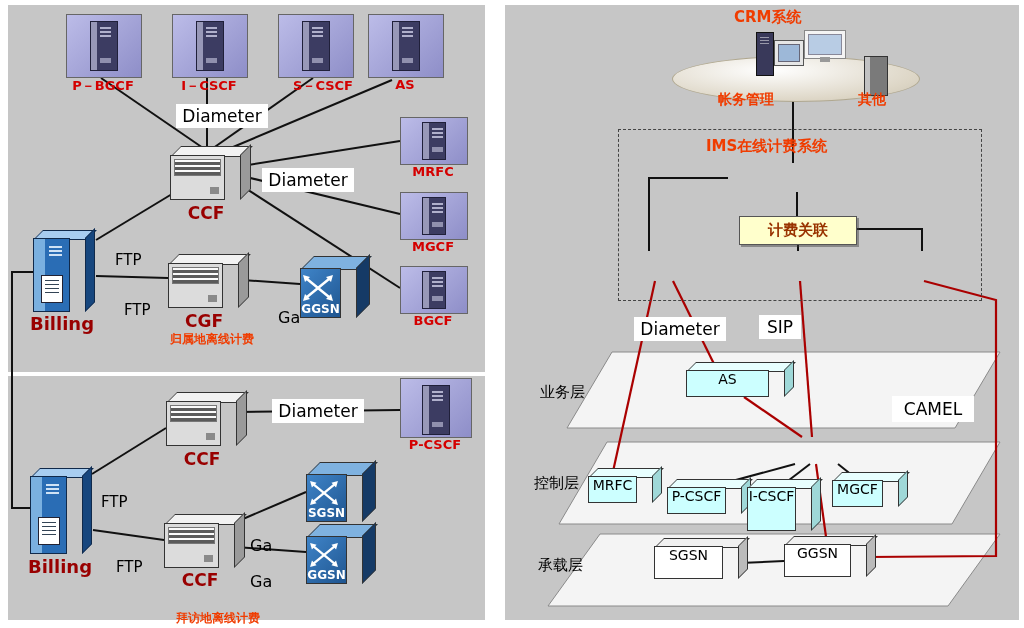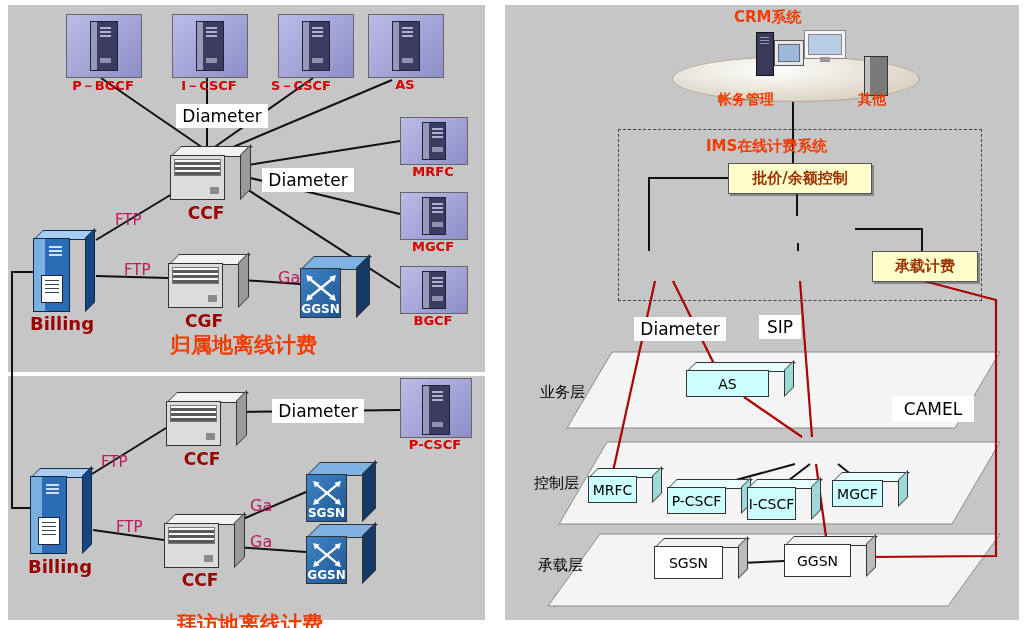--- a/index.html
+++ b/index.html
@@ -5,42 +5,42 @@
   html,body { margin:0; padding:0; background:#fff; }
   .canvas { position:relative; width:1024px; height:628px; background:#fff; overflow:hidden;
             font-family:"DejaVu Sans","Liberation Sans",sans-serif; }
   .panel { position:absolute; background:#c6c6c6; z-index:0; }
   svg.wires { position:absolute; left:0; top:0; z-index:2; pointer-events:none; }
   .el { position:absolute; z-index:3; }
 
   
   .lbl { text-align:center; font-weight:bold; font-size:13px; color:var(--red_label,#d40000); white-space:nowrap; }
   .maroon { text-align:center; font-weight:bold; font-size:17px; color:var(--maroon,#990000); }
-  .caption { color:var(--orange_red,#f03c00); font-weight:bold; font-size:21px; white-space:nowrap; }
+  .caption { color:var(--orange_red,#f03c00); font-weight:bold; font-size:12px; white-space:nowrap; }
   .wlabel { background:#fff; color:#000; font-size:17px; display:flex; align-items:center; justify-content:center; white-space:nowrap; }
-  .plain { color:#be185d; font-size:15px; white-space:nowrap; }
+  .plain { color:#000000; font-size:15px; white-space:nowrap;margin-top:40px; }
   .layerlbl { color:#000; font-size:15px; white-space:nowrap; }
 
   
   .ybox { background:var(--yellow,#ffffcc); border:1px solid #555; color:var(--box_text,#993300);
           font-weight:bold; font-size:15px; display:flex; align-items:center; justify-content:center;
           box-shadow:2px 2px 0 rgba(60,60,60,.45); white-space:nowrap; }
 
   
   .psq { background:linear-gradient(135deg,#bcbce8 0%,#8e8ec8 100%); border:1px solid #666; }
   .ptower { position:absolute; left:50%; top:6px; transform:translateX(-50%); width:26px; height:48px;
             background:linear-gradient(90deg,#9898b8 0 6px,#3c3c62 6px); border:1px solid #20203a; }
   .ptower::before { content:""; position:absolute; left:9px; top:5px; width:11px; height:12px;
             background:repeating-linear-gradient(180deg,#b0b0cc 0 2px,transparent 2px 4px); }
   .ptower::after { content:""; position:absolute; left:9px; bottom:7px; width:11px; height:5px; background:#9090ae; }
   .psq.sm .ptower { width:22px; height:36px; top:4px; }
 
   
   .box3d .f { position:absolute; left:0; right:17px; top:var(--d); bottom:0; background:var(--front,#ddd);
-              border:1px solid var(--bc,#333); display:flex; align-items:center; justify-content:center; }
+              border:1px solid var(--bc,#333); display:flex; align-items:flex-start; justify-content:center; }
   .box3d .t { position:absolute; left:0; right:0; top:0; height:var(--d); background:var(--topf,#f0f0f0);
               border:1px solid var(--bc,#333); transform:skewX(-45deg); transform-origin:0 100%; }
   .box3d .s { position:absolute; right:calc(-1 * var(--d)); top:var(--d); bottom:0; width:var(--d);
               background:var(--sidef,#999); border:1px solid var(--bc,#333); transform:skewY(-45deg); transform-origin:0 0; }
   .box3d .f span { font-size:14px; color:#000; white-space:nowrap; }
 
   
   .rackslots { position:absolute; left:3px; top:3px; right:3px; height:15px;
                background:repeating-linear-gradient(180deg,#fafafa 0 2px,#5a5a5a 2px 5px); border:1px solid #777; }
   .rackled { position:absolute; right:5px; bottom:5px; width:9px; height:7px; background:#8a8a8a; }
@@ -127,21 +127,21 @@
       <div class="ptower"></div>
     </div>
   <div class="el lbl" style="left:60px;top:77px;width:86px">P－BGCF</div>
   <div class="el psq" style="left:172px;top:14px;width:74px;height:62px">
       <div class="ptower"></div>
     </div>
   <div class="el lbl" style="left:166px;top:77px;width:86px">I－CSCF</div>
   <div class="el psq" style="left:278px;top:14px;width:74px;height:62px">
       <div class="ptower"></div>
     </div>
-  <div class="el lbl" style="left:258px;top:77px;width:86px">S－CSCF</div>
+  <div class="el lbl" style="left:280px;top:77px;width:86px">S－CSCF</div>
   <div class="el psq" style="left:368px;top:14px;width:74px;height:62px">
       <div class="ptower"></div>
     </div>
   <div class="el lbl" style="left:362px;top:77px;width:86px">AS</div>
 
   <div class="el wlabel" style="left:176px;top:104px;width:92px;height:24px">Diameter</div>
 
   <div class="el box3d" style="left:170px;top:146px;width:72px;height:54px;--d:9px;--front:#dcdcdc;--topf:#f2f2f2;--sidef:#9a9a9a">
     <div class="t"></div>
       <div class="s"></div>
@@ -306,22 +306,21 @@
   <div class="el flat" style="left:804px;top:30px;width:40px;height:27px"></div>
   <div class="el stand" style="left:820px;top:57px;width:10px;height:5px"></div>
   <div class="el ctower2" style="left:864px;top:56px;width:22px;height:38px"></div>
 
   <div class="el caption" style="left:718px;top:91px;font-size:14px">帐务管理</div>
   <div class="el caption" style="left:858px;top:91px;font-size:14px">其他</div>
 
   <div class="el dashedbox" style="left:618px;top:129px;width:362px;height:170px"></div>
   <div class="el caption" style="left:706px;top:137px;font-size:15px">IMS在线计费系统</div>
 
-  <div class="el ybox" style="left:728px;top:163px;width:142px;height:29px">批价/余额控制</div>
-  <div class="el ybox" style="left:872px;top:251px;width:104px;height:29px">承载计费</div>
+  <div class="el ybox" style="left:739px;top:216px;width:116px;height:27px">计费关联</div>
 
   <div class="el wlabel" style="left:634px;top:317px;width:92px;height:24px">Diameter</div>
   <div class="el wlabel" style="left:759px;top:315px;width:42px;height:24px">SIP</div>
   <div class="el wlabel" style="left:892px;top:396px;width:82px;height:26px">CAMEL</div>
 
   <div class="el layerlbl" style="left:540px;top:383px">业务层</div>
   <div class="el layerlbl" style="left:534px;top:474px">控制层</div>
   <div class="el layerlbl" style="left:538px;top:556px">承载层</div>
 
   <div class="el box3d" style="left:686px;top:362px;width:100px;height:35px;--d:8px;--front:var(--cyan,#ccffff);--topf:#e8ffff;--sidef:#9fd8d8">
@@ -339,21 +338,21 @@
         <span>MRFC</span>
       </div>
   </div>
   <div class="el box3d" style="left:667px;top:479px;width:76px;height:35px;--d:8px;--front:var(--cyan,#ccffff);--topf:#e8ffff;--sidef:#9fd8d8">
     <div class="t"></div>
       <div class="s"></div>
     <div class="f">
         <span>P-CSCF</span>
       </div>
   </div>
-  <div class="el box3d" style="left:747px;top:479px;width:66px;height:41px;--d:8px;--front:var(--cyan,#ccffff);--topf:#e8ffff;--sidef:#9fd8d8">
+  <div class="el box3d" style="left:747px;top:479px;width:66px;height:52px;--d:8px;--front:var(--cyan,#ccffff);--topf:#e8ffff;--sidef:#9fd8d8">
     <div class="t"></div>
       <div class="s"></div>
     <div class="f">
         <span>I-CSCF</span>
       </div>
   </div>
   <div class="el box3d" style="left:832px;top:472px;width:68px;height:35px;--d:8px;--front:var(--cyan,#ccffff);--topf:#e8ffff;--sidef:#9fd8d8">
     <div class="t"></div>
       <div class="s"></div>
     <div class="f">

